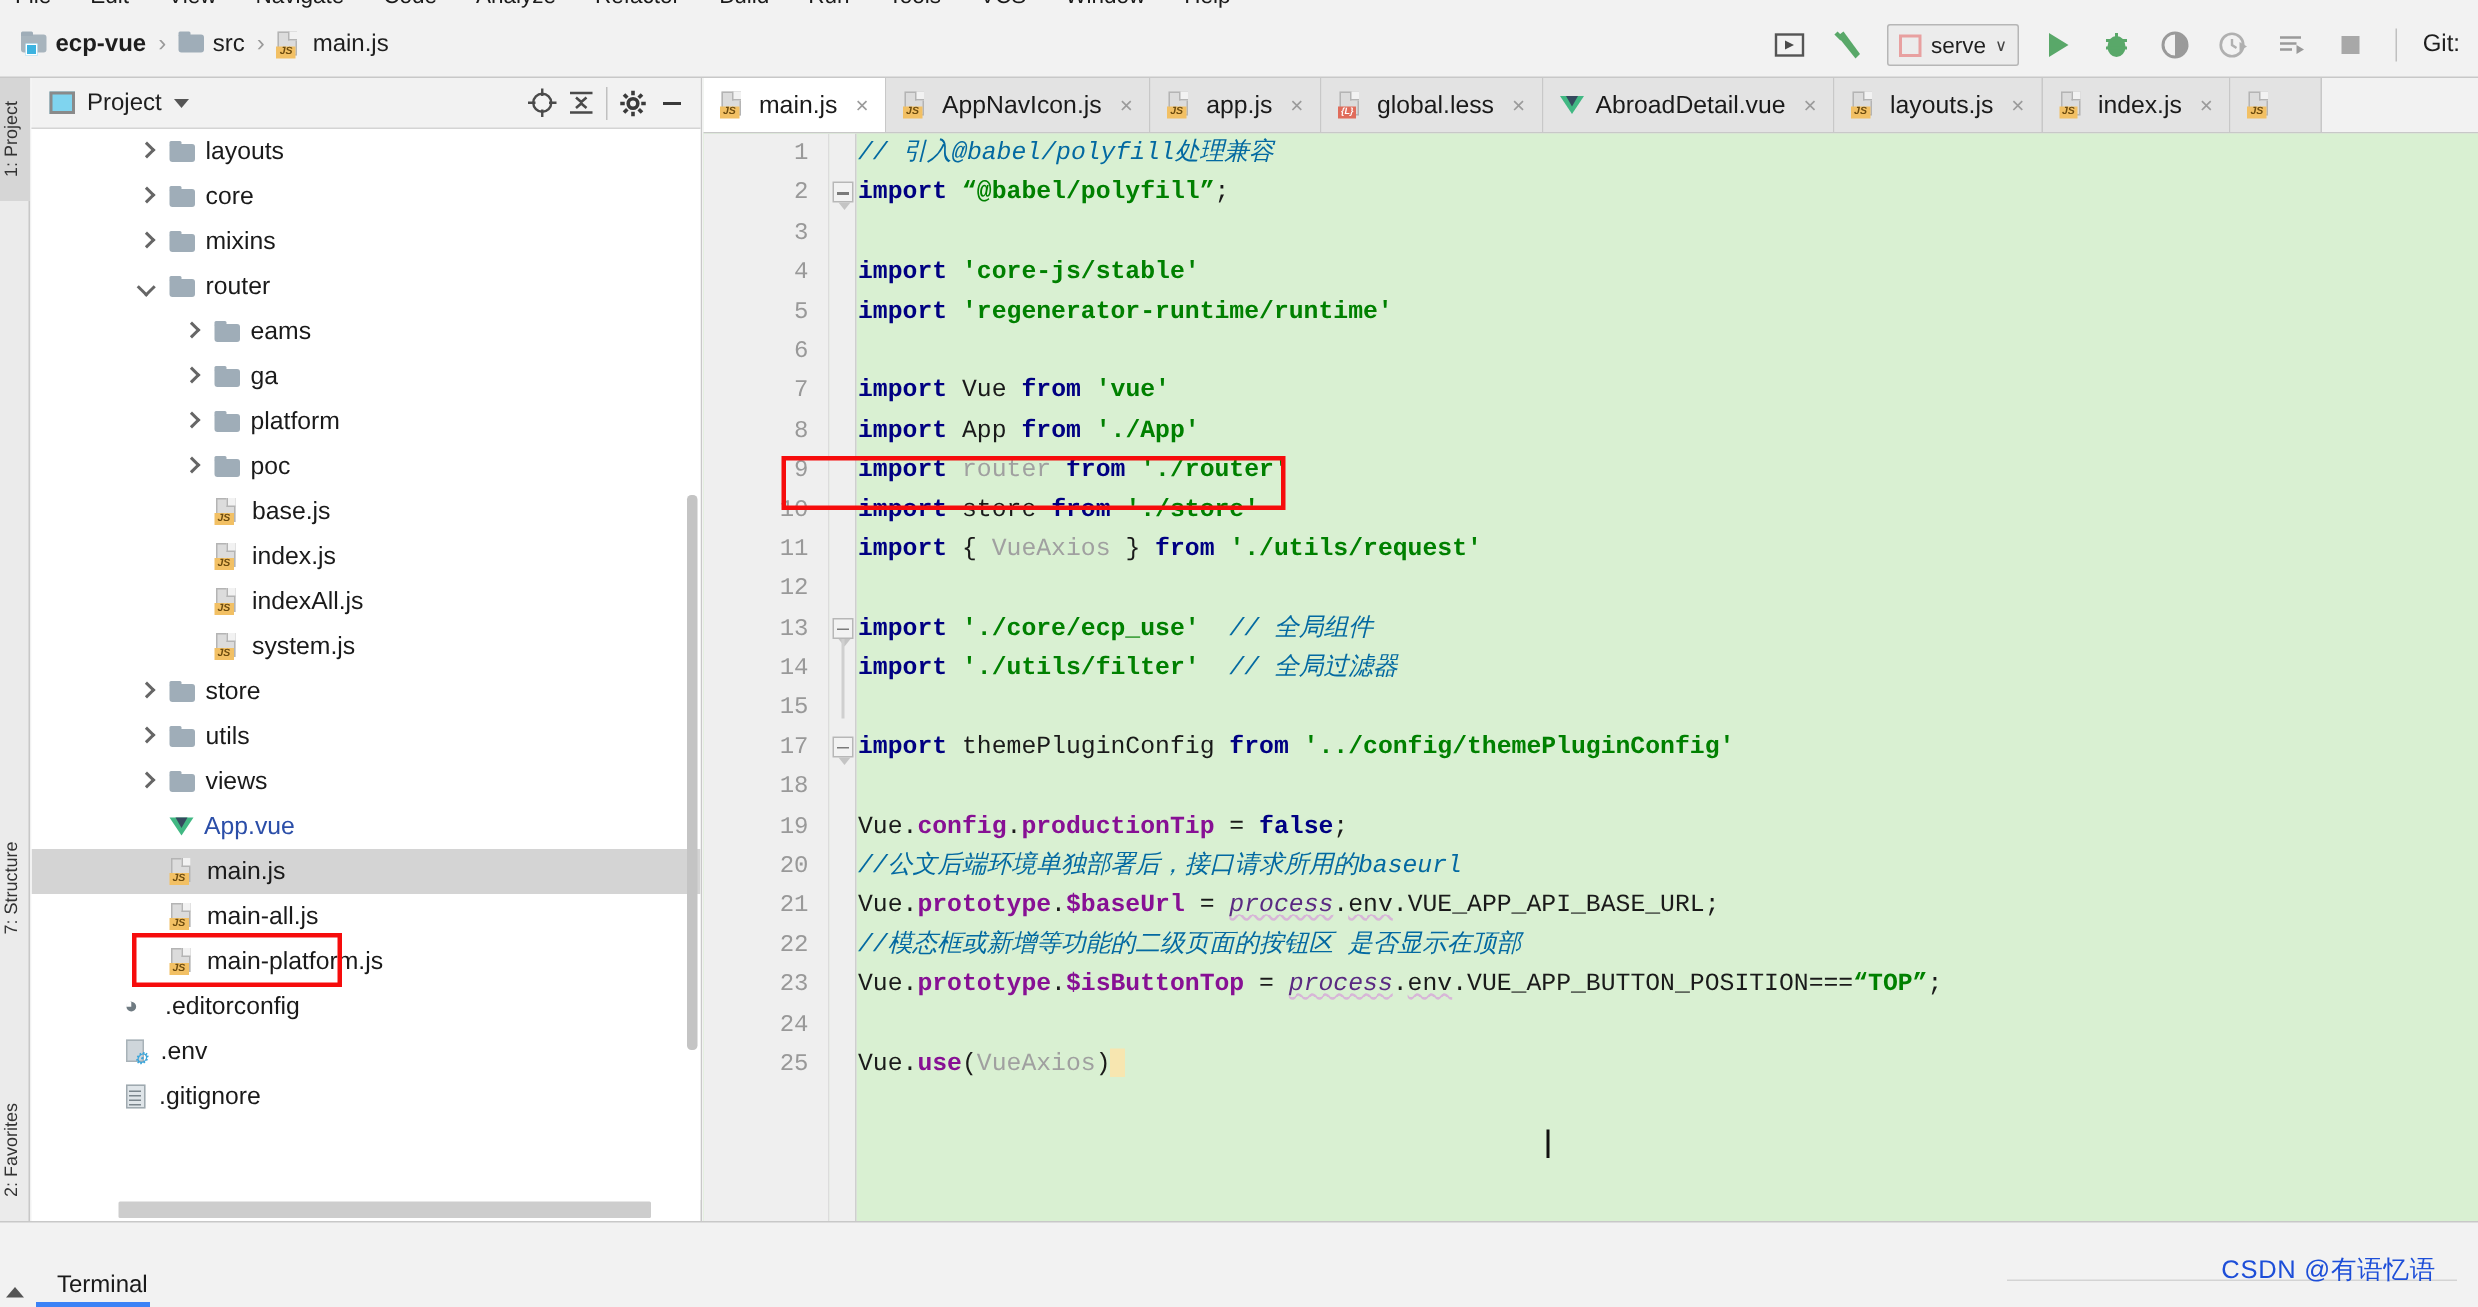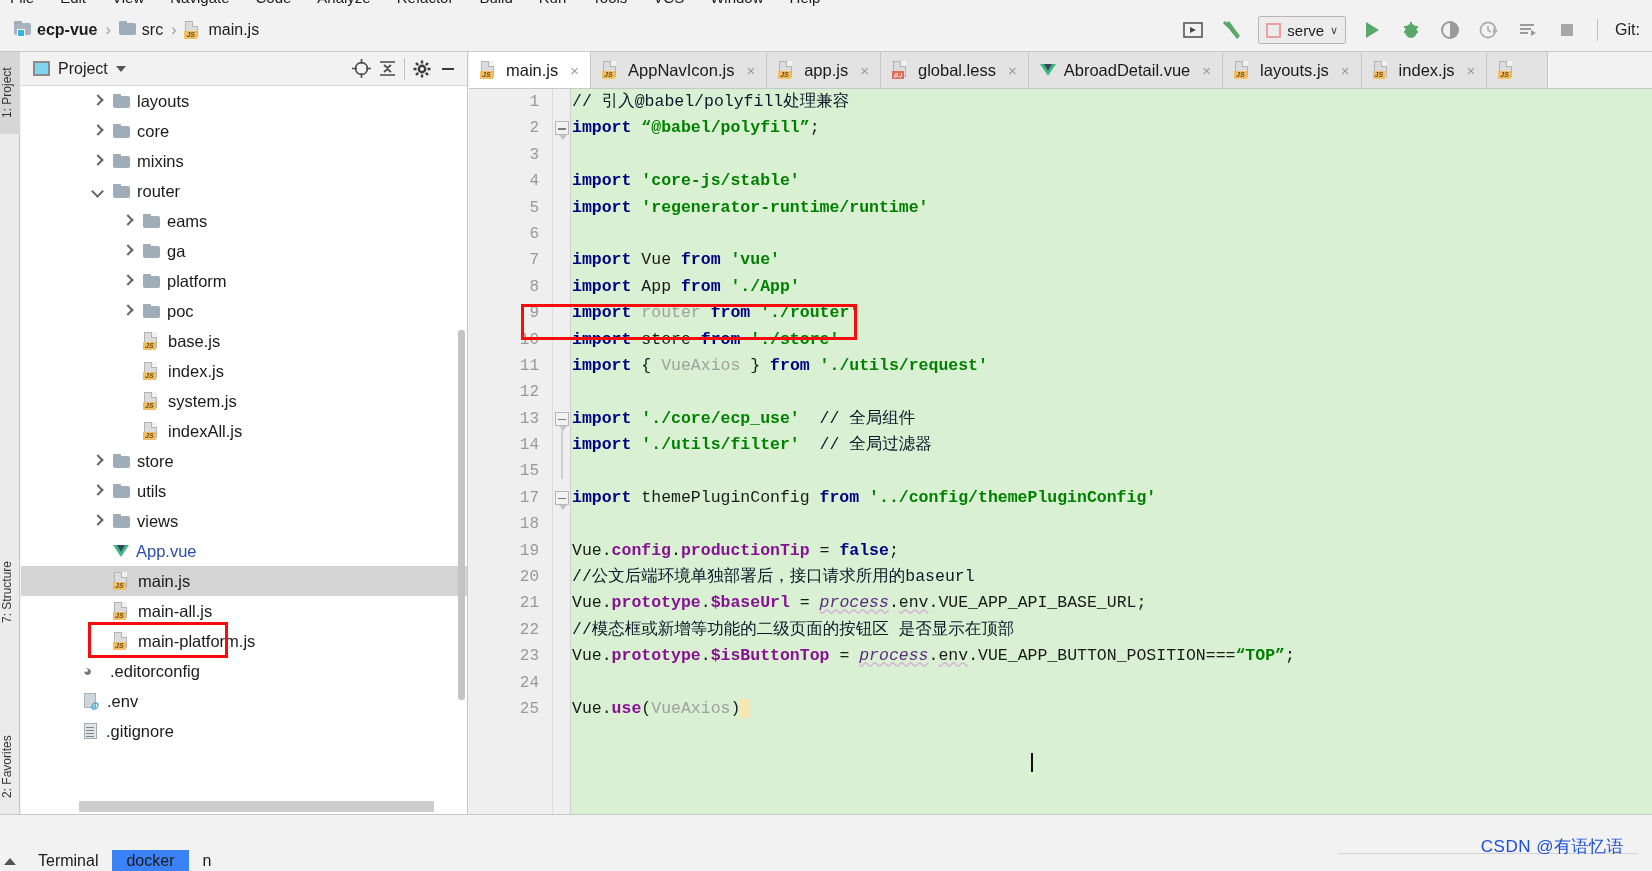--- a/index.html
+++ b/index.html
@@ -137,41 +137,41 @@
   .lines { position:absolute; left:0; top:0; right:0; bottom:0; }
   .ln-row { position:relative; height:26.4px; }
   .lnum { position:absolute; left:0; width:70px; text-align:right;
     font-family:"Liberation Mono", monospace; font-size:16px; color:#999;
     line-height:26.4px; }
   .code { position:absolute; left:103px; right:0; line-height:26.4px;
     font-family:"Liberation Mono", monospace; font-size:16.5px; color:#1a1a1a;
     white-space:pre; }
   .kw { color:#000082; font-weight:bold; }
   .str { color:#008000; font-weight:bold; }
-  .cmt { color:#0f172a; }
+  .cmt { color:#0369a1; font-style:italic; }
   .grey { color:#a0a0a0; }
   .prop { color:#871094; font-weight:bold; }
   .ital { color:#5a2a82; font-style:italic; }
   .plain { color:#1a1a1a; }
   .squig { text-decoration: underline wavy #d7b6d7; text-decoration-skip-ink:none; }
   .hl-yellow { background:#f7e6b0; }
   .foldmark { position:absolute; left:86px; width:14px; height:14px;
     border:1px solid #b7b7b7; background:#f2f2f2; }
   .foldmark:after { content:""; position:absolute; left:2px; top:6px;
     width:8px; height:1.5px; background:#7a7a7a; }
   .foldmark.tip:before { content:""; position:absolute; left:3px; top:13px;
     border-left:4px solid transparent; border-right:4px solid transparent;
     border-top:5px solid #c4c4c4; }
   .foldline { position:absolute; left:92px; width:2px; background:#cfcfcf; }
 
   
   .statusarea { position:absolute; left:0; top:814px; width:1652px; height:57px;
     background:#f2f2f2; border-top:1px solid #c8c8c8; }
   .btabs { position:absolute; left:24px; top:31px; display:flex;
-    align-items:flex-end; height:26px; overflow:hidden; }
+    align-items:flex-start; height:26px; overflow:hidden;flex-direction:column; }
   .btab { font-size:16px; color:#1a1a1a; padding:2px 14px; white-space:nowrap; }
   .btab.sel { background:#3b82f6; }
   .watermark { position:absolute; right:28px; top:835px; font-size:17px;
     color:#1d4ed8; letter-spacing:0.5px; }
   .wmline { position:absolute; right:14px; top:853px; width:300px; height:1px;
     background:#d4d4d4; }
   .caretup { position:absolute; left:4px; top:858px; width:0;height:0;
     border-left:6px solid transparent;border-right:6px solid transparent;
     border-bottom:7px solid #555; }
 </style>
@@ -385,31 +385,31 @@
         <span class="tlabel">index.js</span>
       </div>
       <div class="trow">
         <span style="display:inline-block;width:100px"></span>
         <span class="arrow"></span>
         <span class="js-ic">
           <i class="pg"></i>
           <i class="fold"></i>
           <i class="tag">JS</i>
         </span>
+        <span class="tlabel">indexAll.js</span>
+      </div>
+      <div class="trow">
+        <span style="display:inline-block;width:100px"></span>
+        <span class="arrow"></span>
+        <span class="js-ic">
+          <i class="pg"></i>
+          <i class="fold"></i>
+          <i class="tag">JS</i>
+        </span>
         <span class="tlabel">system.js</span>
-      </div>
-      <div class="trow">
-        <span style="display:inline-block;width:100px"></span>
-        <span class="arrow"></span>
-        <span class="js-ic">
-          <i class="pg"></i>
-          <i class="fold"></i>
-          <i class="tag">JS</i>
-        </span>
-        <span class="tlabel">indexAll.js</span>
       </div>
       <div class="trow">
         <span style="display:inline-block;width:70px"></span>
         <span class="arrow r"></span>
         <span class="folder-ic"></span>
         <span class="tlabel">store</span>
       </div>
       <div class="trow">
         <span style="display:inline-block;width:70px"></span>
         <span class="arrow r"></span>

